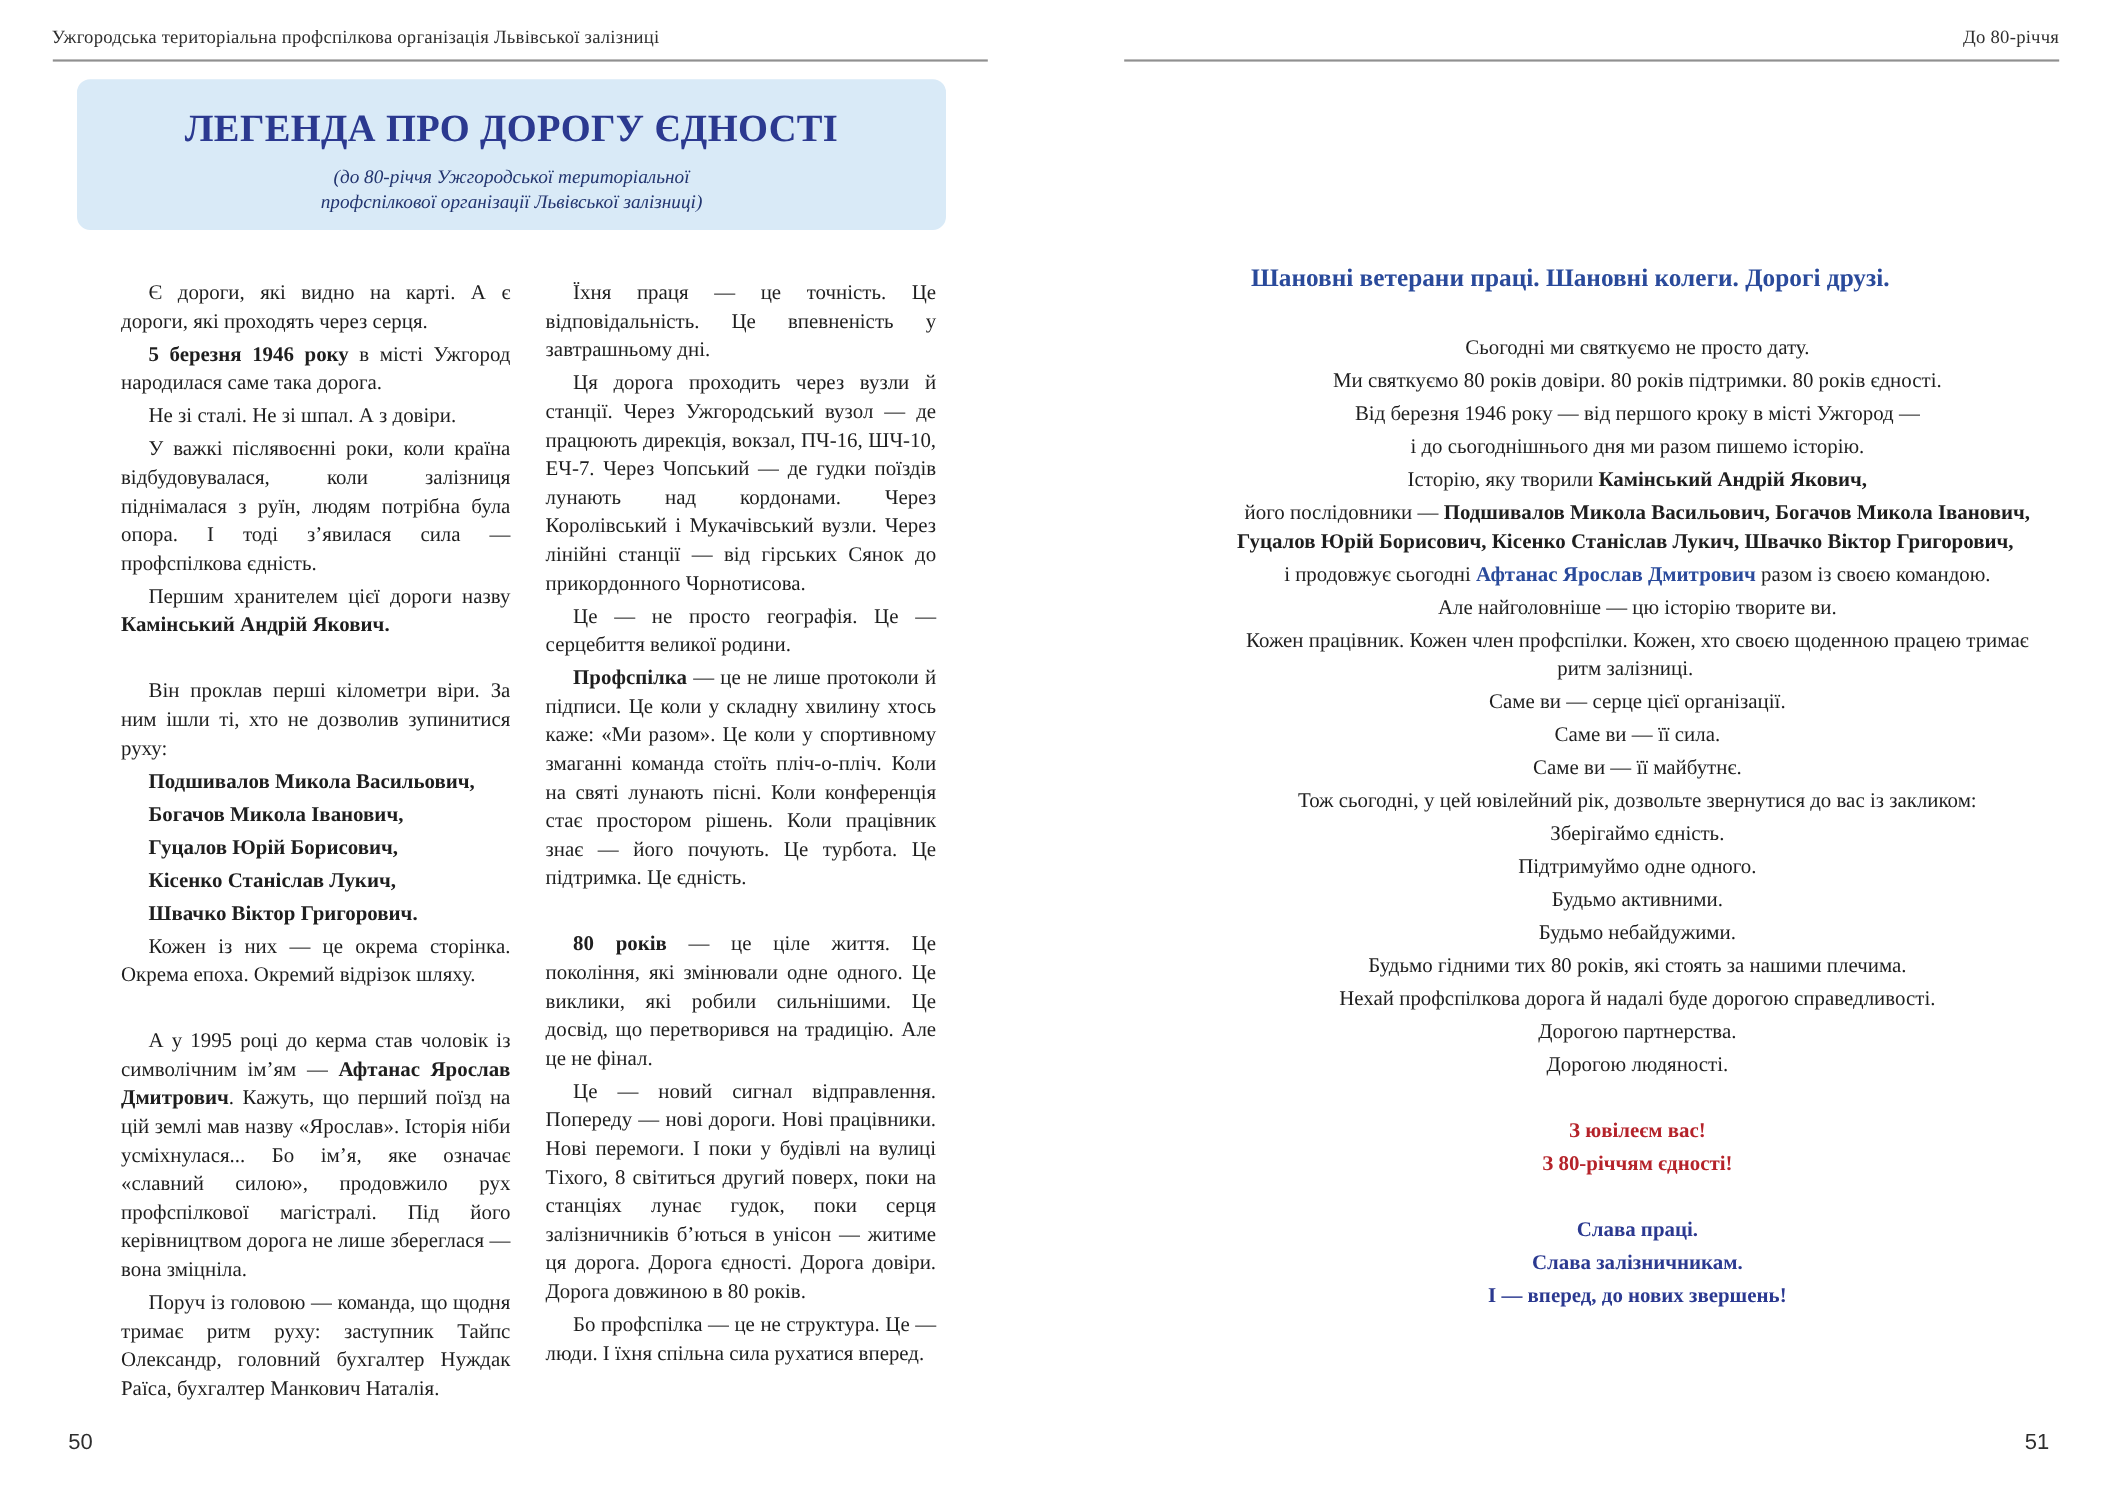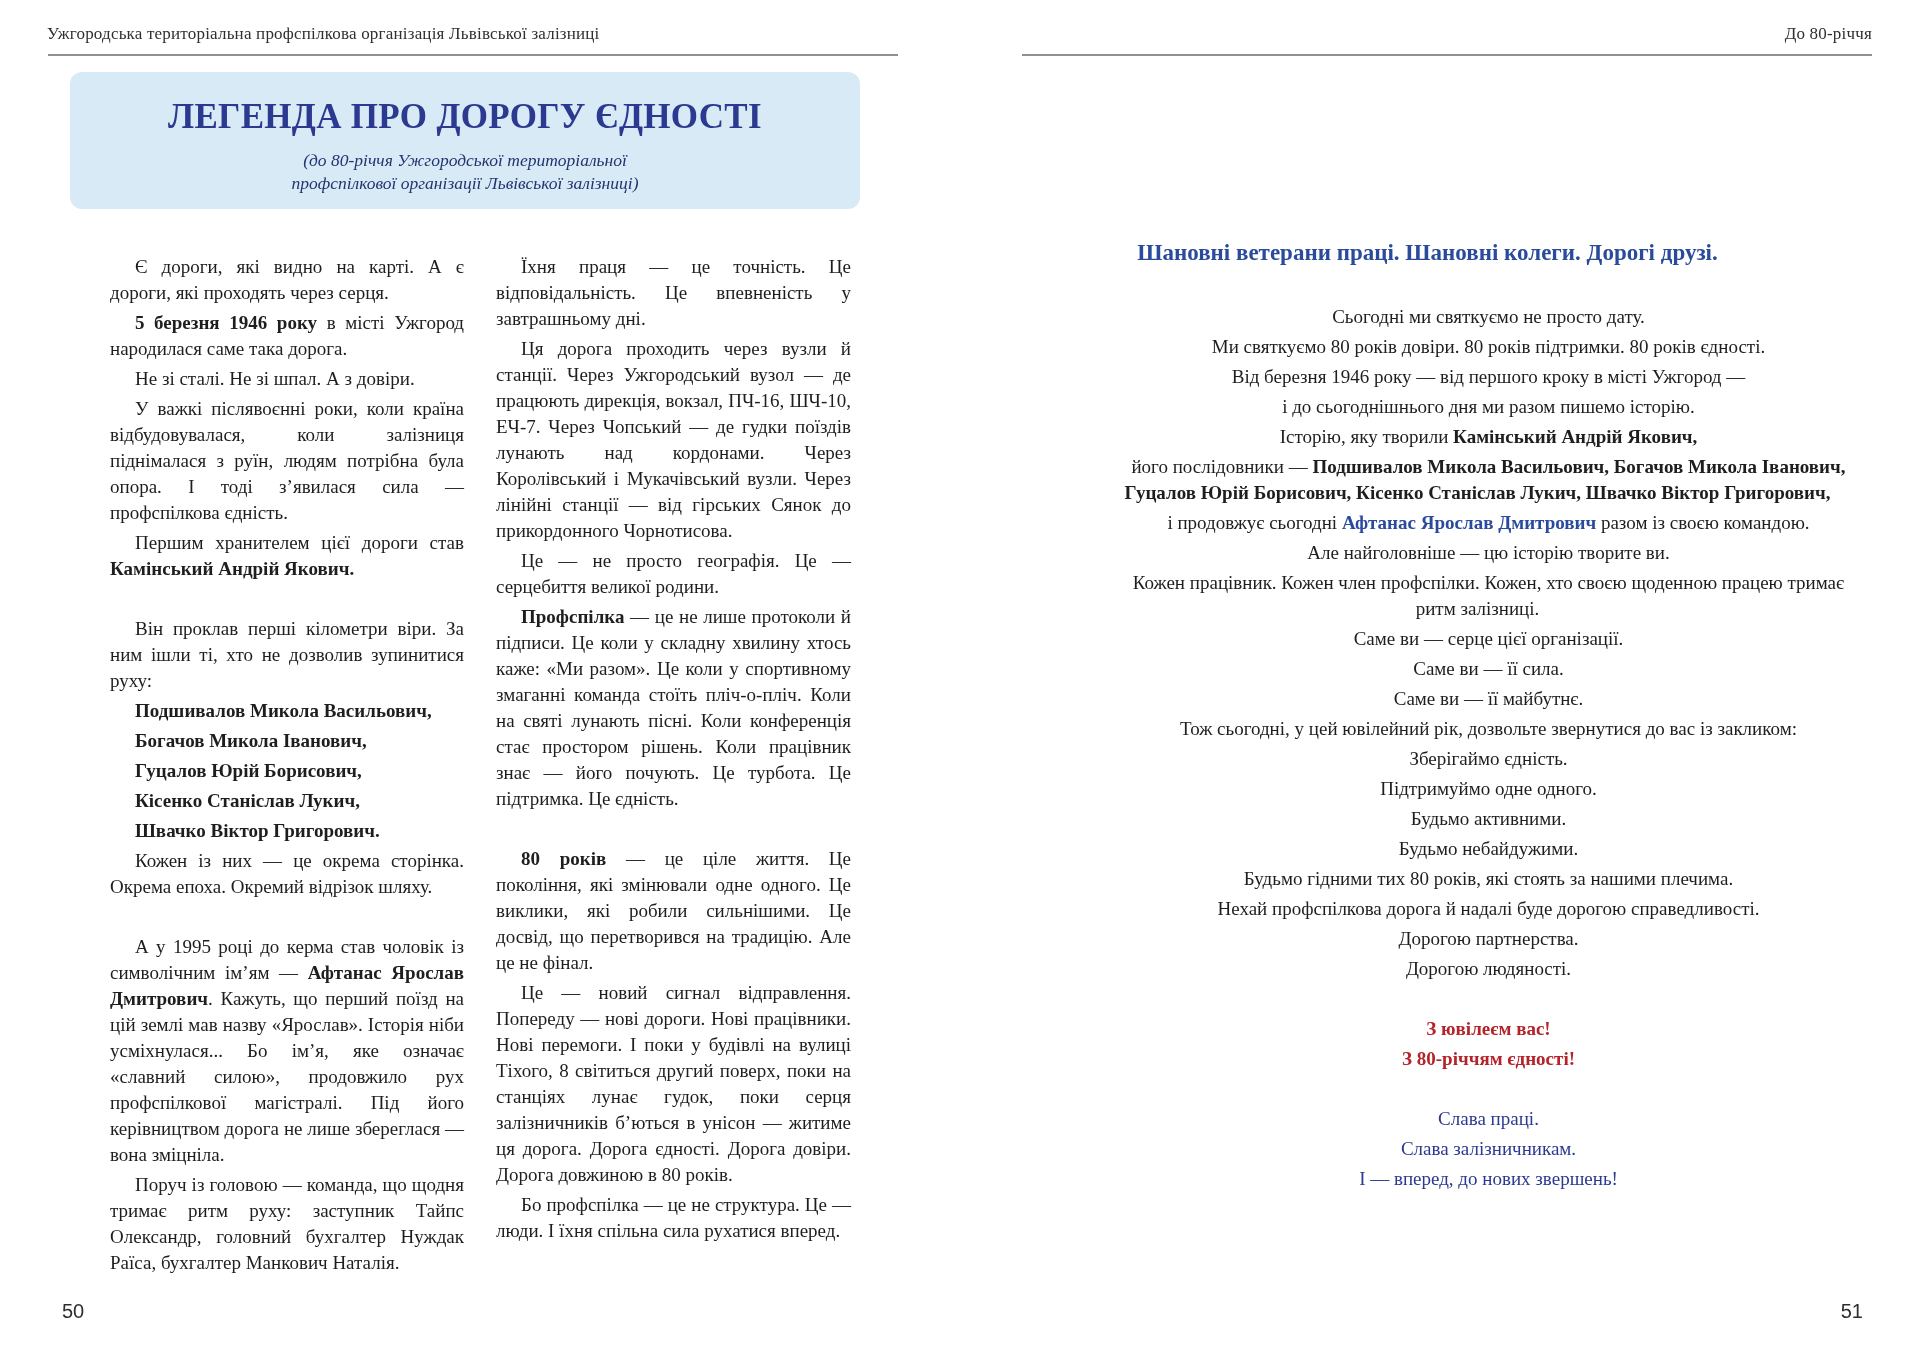--- a/index.html
+++ b/index.html
@@ -42,21 +42,21 @@
 
   
   .address-heading{
     position:absolute;left:1093px;top:240px;width:769px;margin:0;
     padding-right:100px;box-sizing:border-box;text-align:center;
     font-size:23px;font-weight:bold;color:var(--accent-blue,#2b4c9b);
   }
   .address-body{position:absolute;left:1093px;top:300px;width:769px;}
   .address-body p{text-align:center;text-indent:22px;}
   .address-body p.red{color:var(--accent-red,#b5232a);font-weight:bold;}
-  .address-body p.blue{color:var(--accent-navy,#2b3990);font-weight:normal;}
+  .address-body p.blue{color:var(--accent-navy,#2b3990);font-weight:bold;}
 
   
   .pagenum{
     position:absolute;top:1300px;font-family:"Liberation Sans","DejaVu Sans",sans-serif;
     font-size:20px;color:#2e2e2e;
   }
   .pagenum-left{left:62px;}
   .pagenum-right{right:57px;}
 </style>
 </head>
@@ -75,21 +75,21 @@
       <div class="subtitle">
         <div>(до 80-річчя Ужгородської територіальної</div>
         <div>профспілкової організації Львівської залізниці)</div>
       </div>
     </div>
     <div class="col col-1" id="col1">
         <p class="p"><span>Є дороги, які видно на карті. А є дороги, які проходять через серця.</span></p>
         <p class="p"><span class="b">5 березня 1946 року</span><span> в місті Ужгород народилася саме така дорога.</span></p>
         <p class="p"><span>Не зі сталі. Не зі шпал. А з довіри.</span></p>
         <p class="p"><span>У важкі післявоєнні роки, коли країна відбудовувалася, коли залізниця піднімалася з руїн, людям потрібна була опора. І тоді з’явилася сила — профспілкова єдність.</span></p>
-        <p class="p"><span>Першим хранителем цієї дороги став </span><span class="b">Камінський Андрій Якович.</span></p>
+        <p class="p"><span>Першим хранителем цієї дороги назву </span><span class="b">Камінський Андрій Якович.</span></p>
         <div class="spacer"></div>
         <p class="p"><span>Він проклав перші кілометри віри. За ним ішли ті, хто не дозволив зупинитися руху:</span></p>
         <p class="names"><span class="b">Подшивалов Микола Васильович,</span></p>
         <p class="names"><span class="b">Богачов Микола Іванович,</span></p>
         <p class="names"><span class="b">Гуцалов Юрій Борисович,</span></p>
         <p class="names"><span class="b">Кісенко Станіслав Лукич,</span></p>
         <p class="names"><span class="b">Швачко Віктор Григорович.</span></p>
         <p class="p"><span>Кожен із них — це окрема сторінка. Окрема епоха. Окремий відрізок шляху.</span></p>
         <div class="spacer"></div>
         <p class="p"><span>А у 1995 році до керма став чоловік із символічним ім’ям — </span><span class="b">Афтанас Ярослав Дмитрович</span><span>. Кажуть, що перший поїзд на цій землі мав назву «Ярослав». Історія ніби усміхнулася... Бо ім’я, яке означає «славний силою», продовжило рух профспілкової магістралі. Під його керівництвом дорога не лише збереглася — вона зміцніла.</span></p>

